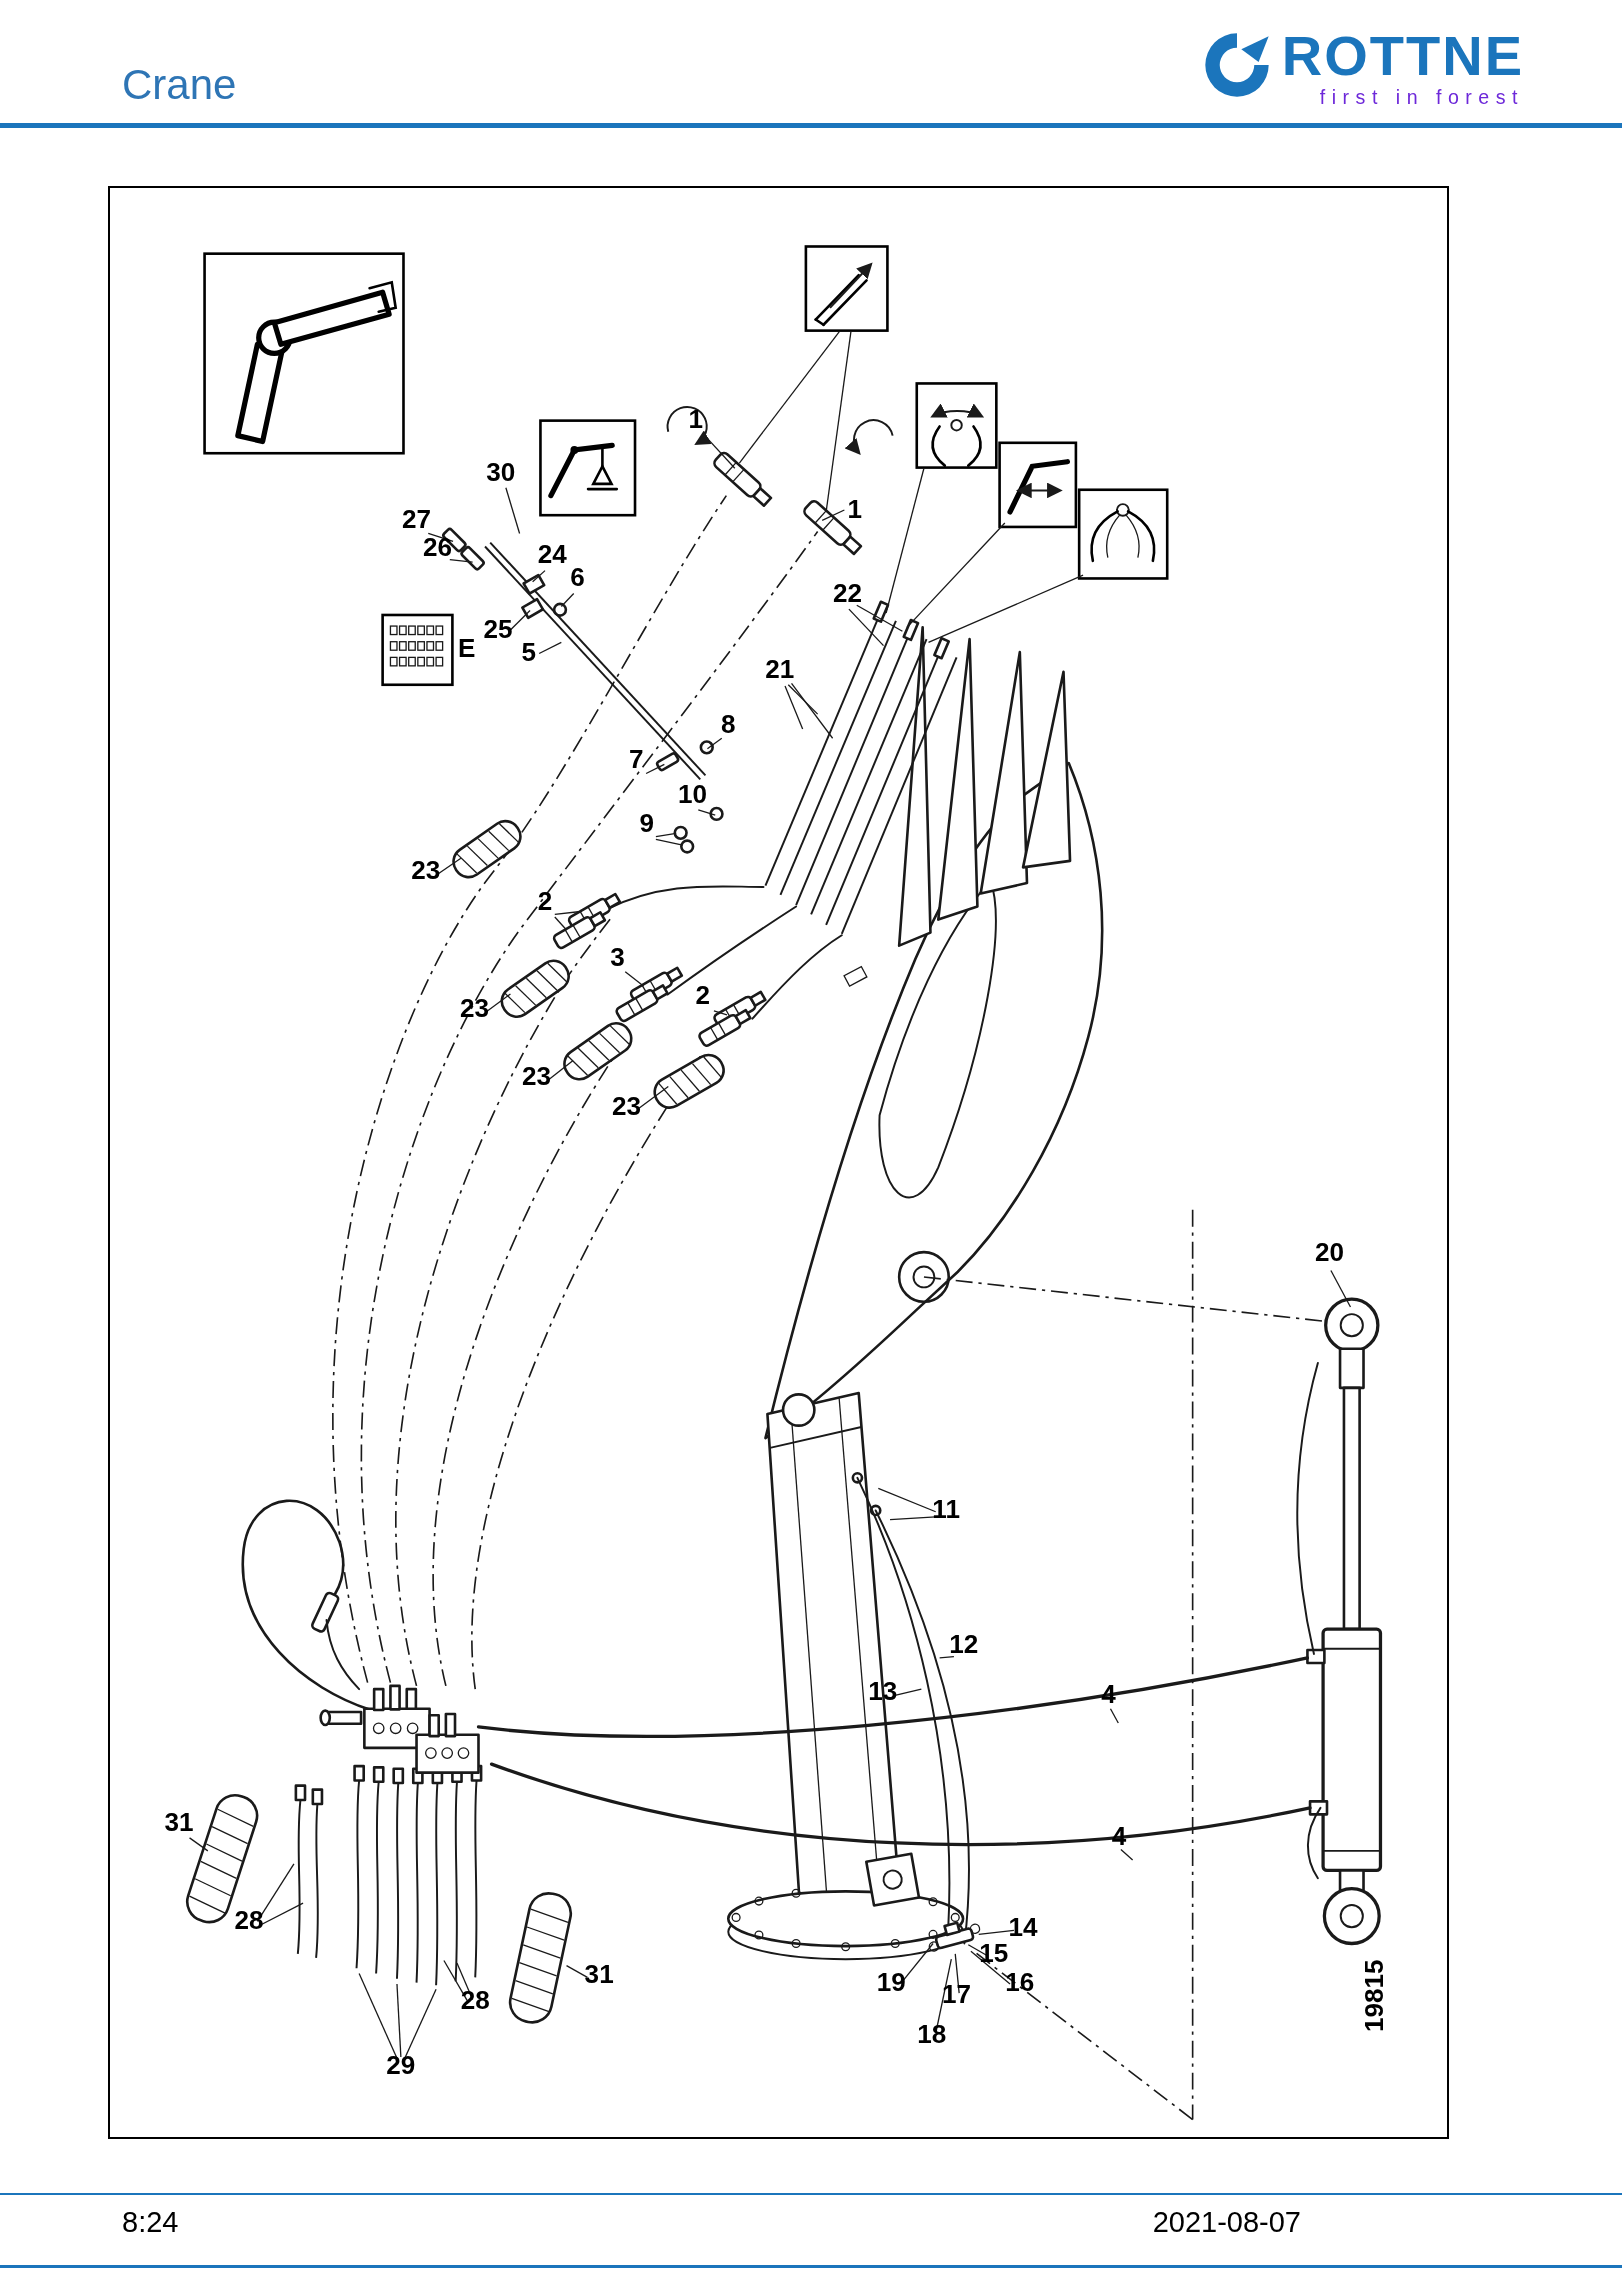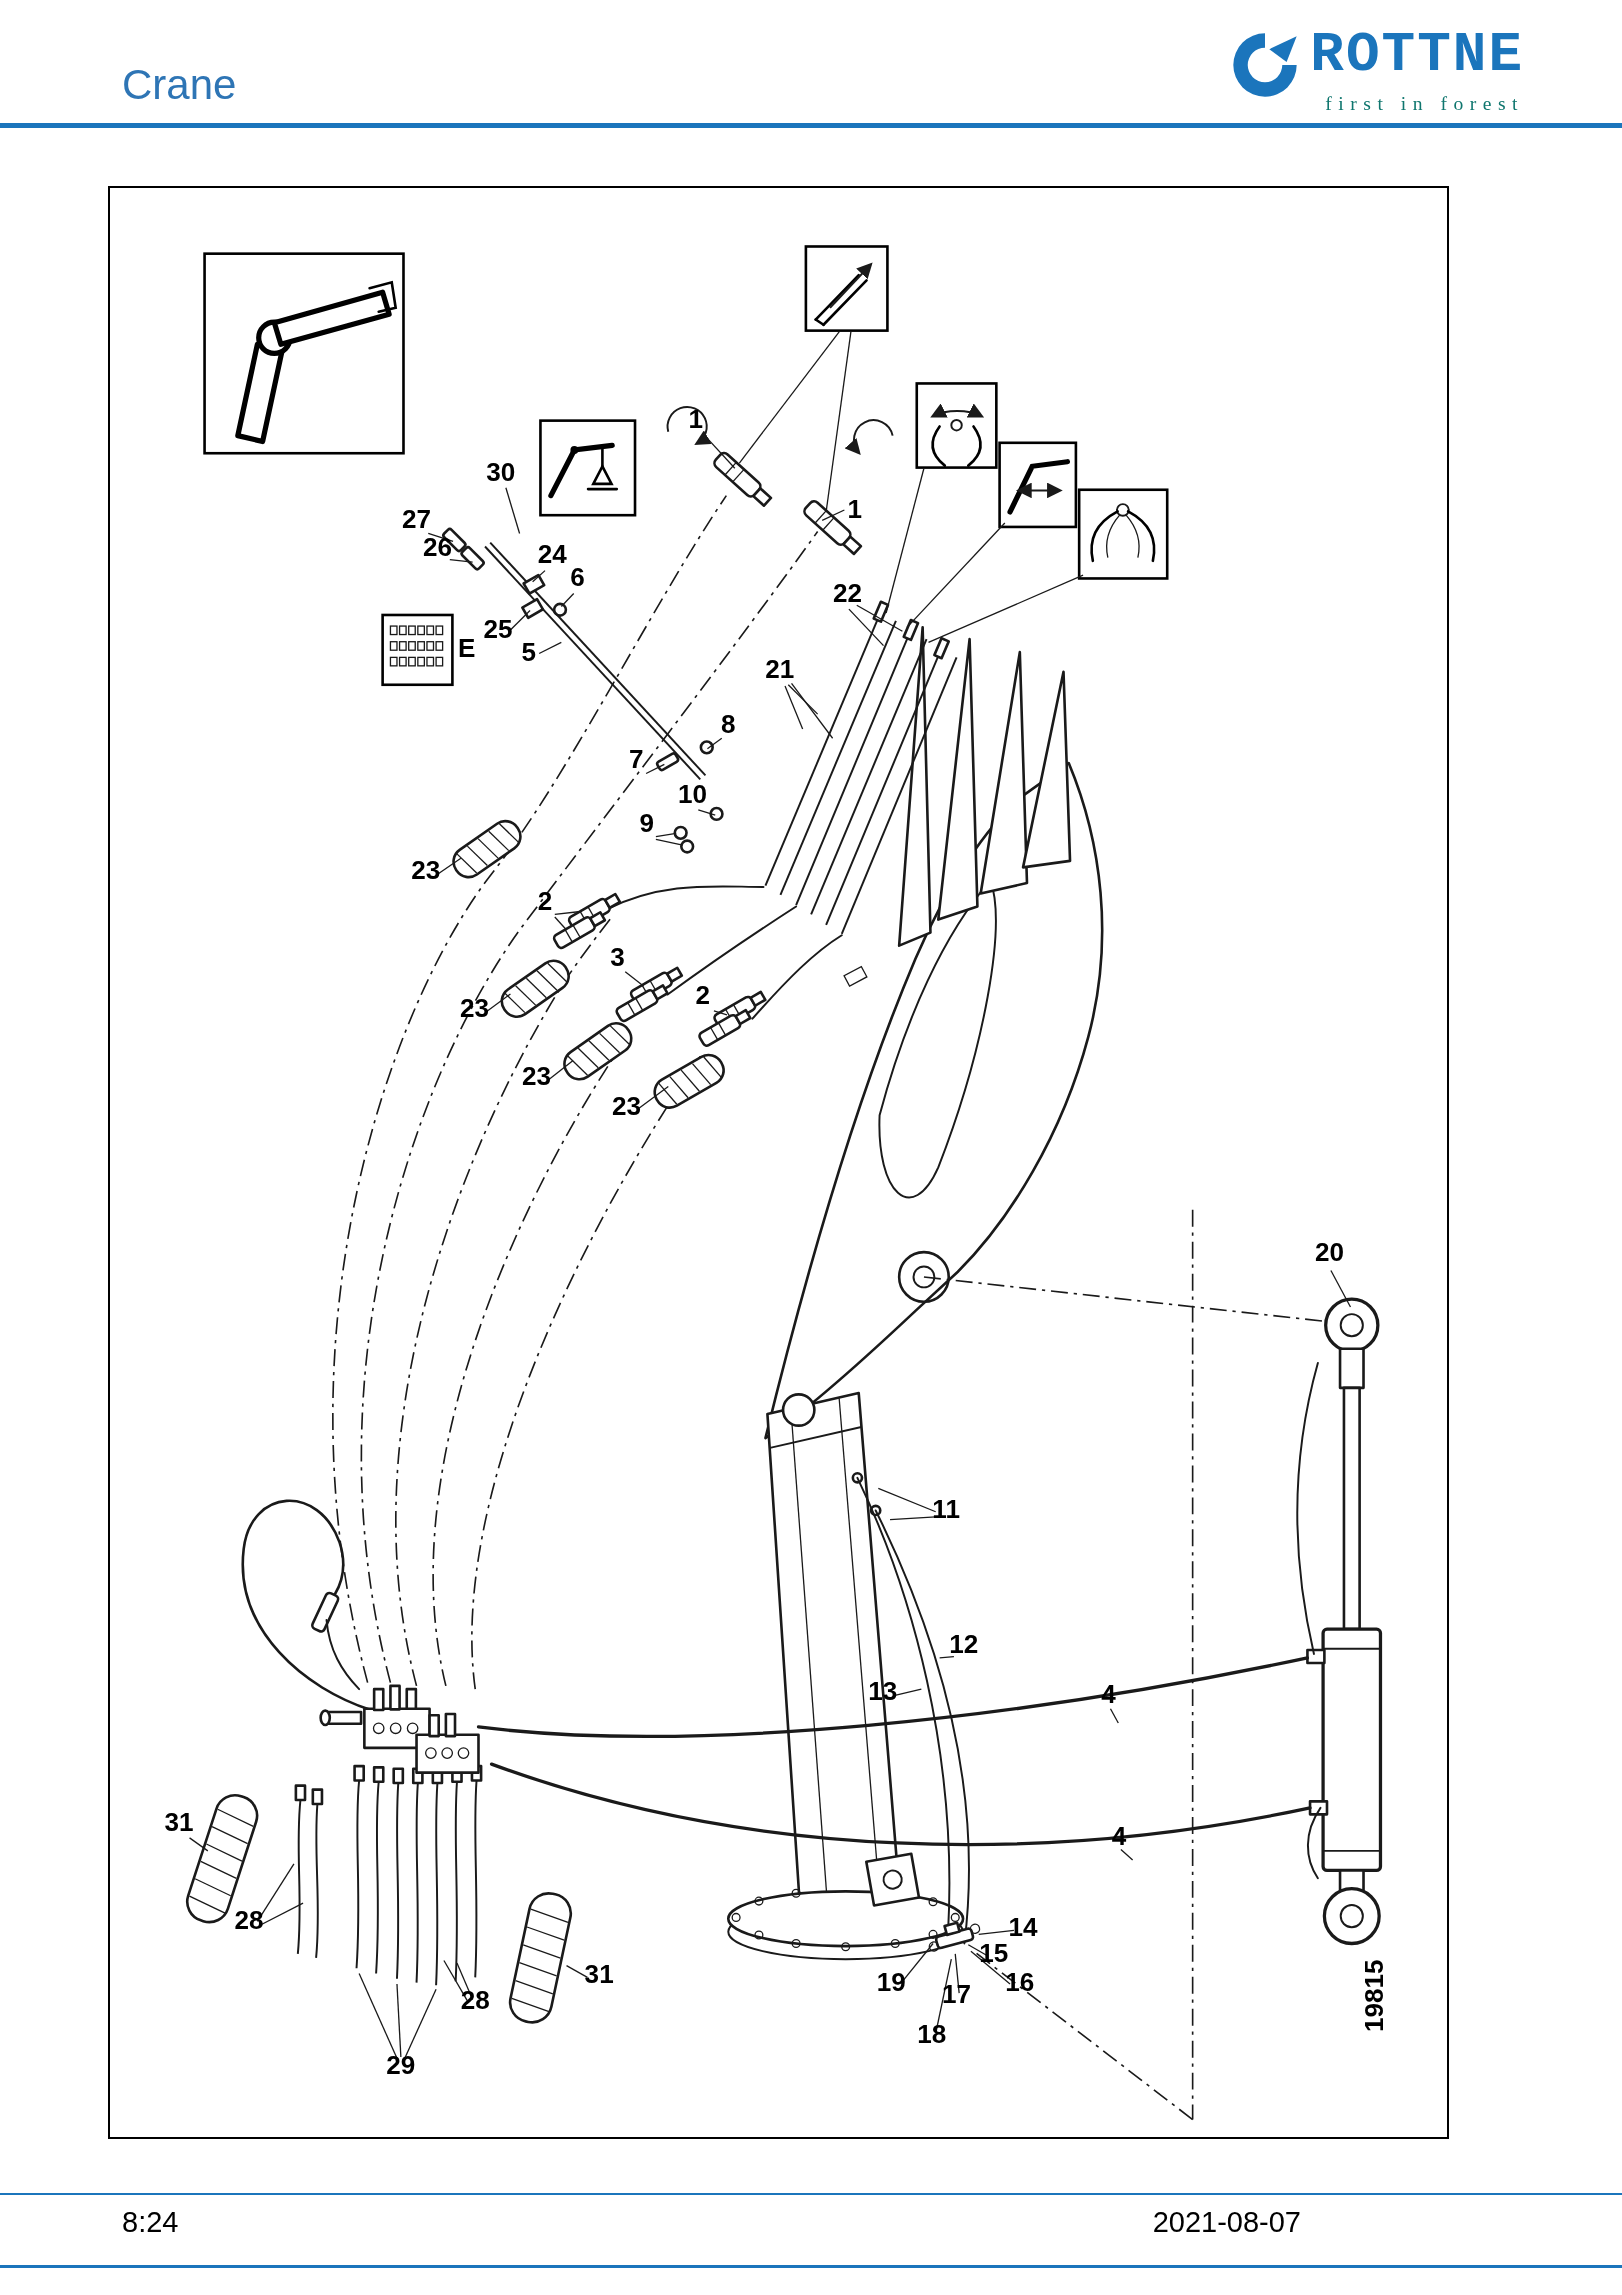--- a/index.html
+++ b/index.html
@@ -3,22 +3,22 @@
 <meta charset="utf-8">
 <style>
   html,body{margin:0;padding:0;background:#ffffff;}
   body{width:1622px;height:2295px;position:relative;font-family:"Liberation Sans",sans-serif;color:#000;}
   .page{position:absolute;inset:0;overflow:hidden;}
 
   
   .crane-title{position:absolute;left:122px;top:41px;font-size:42px;color:#2e75b5;margin-top:20px;}
   .logo{position:absolute;top:29px;right:98px;display:flex;align-items:flex-start;gap:9.2px;}
   .logo-text{display:flex;flex-direction:column;align-items:flex-end;}
-  .brand{font-size:56px;font-weight:bold;color:#1b75bc;letter-spacing:2px;line-height:0.95;font-family:Liberation Mono, monospace;}
-  .tagline{font-size:19.6px;color:#0f766e;letter-spacing:6.5px;margin-top:11px;font-family:Liberation Serif, serif;}
+  .brand{font-size:56px;font-weight:bold;color:#1b75bc;letter-spacing:2px;line-height:0.95;}
+  .tagline{font-size:19.6px;color:#6d28d9;letter-spacing:6.5px;margin-top:4px;}
   .header-rule{position:absolute;left:0;top:123px;width:1622px;height:4.6px;background:#1b75bc;}
 
   
   .diagram-box{position:absolute;left:108px;top:186px;width:1341px;height:1953px;border:2.6px solid #000;box-sizing:border-box;background:#fff;}
   .diagram-box svg{position:absolute;inset:0;width:100%;height:100%;}
 
   
   .footer-rule-top{position:absolute;left:0;top:2193px;width:1622px;height:2px;background:#1b75bc;}
   .footer-rule-bottom{position:absolute;left:0;top:2265px;width:1622px;height:2.6px;background:#1b75bc;}
   .footer-row{position:absolute;left:0;top:2206px;width:1487px;height:39px;font-size:29px;}

